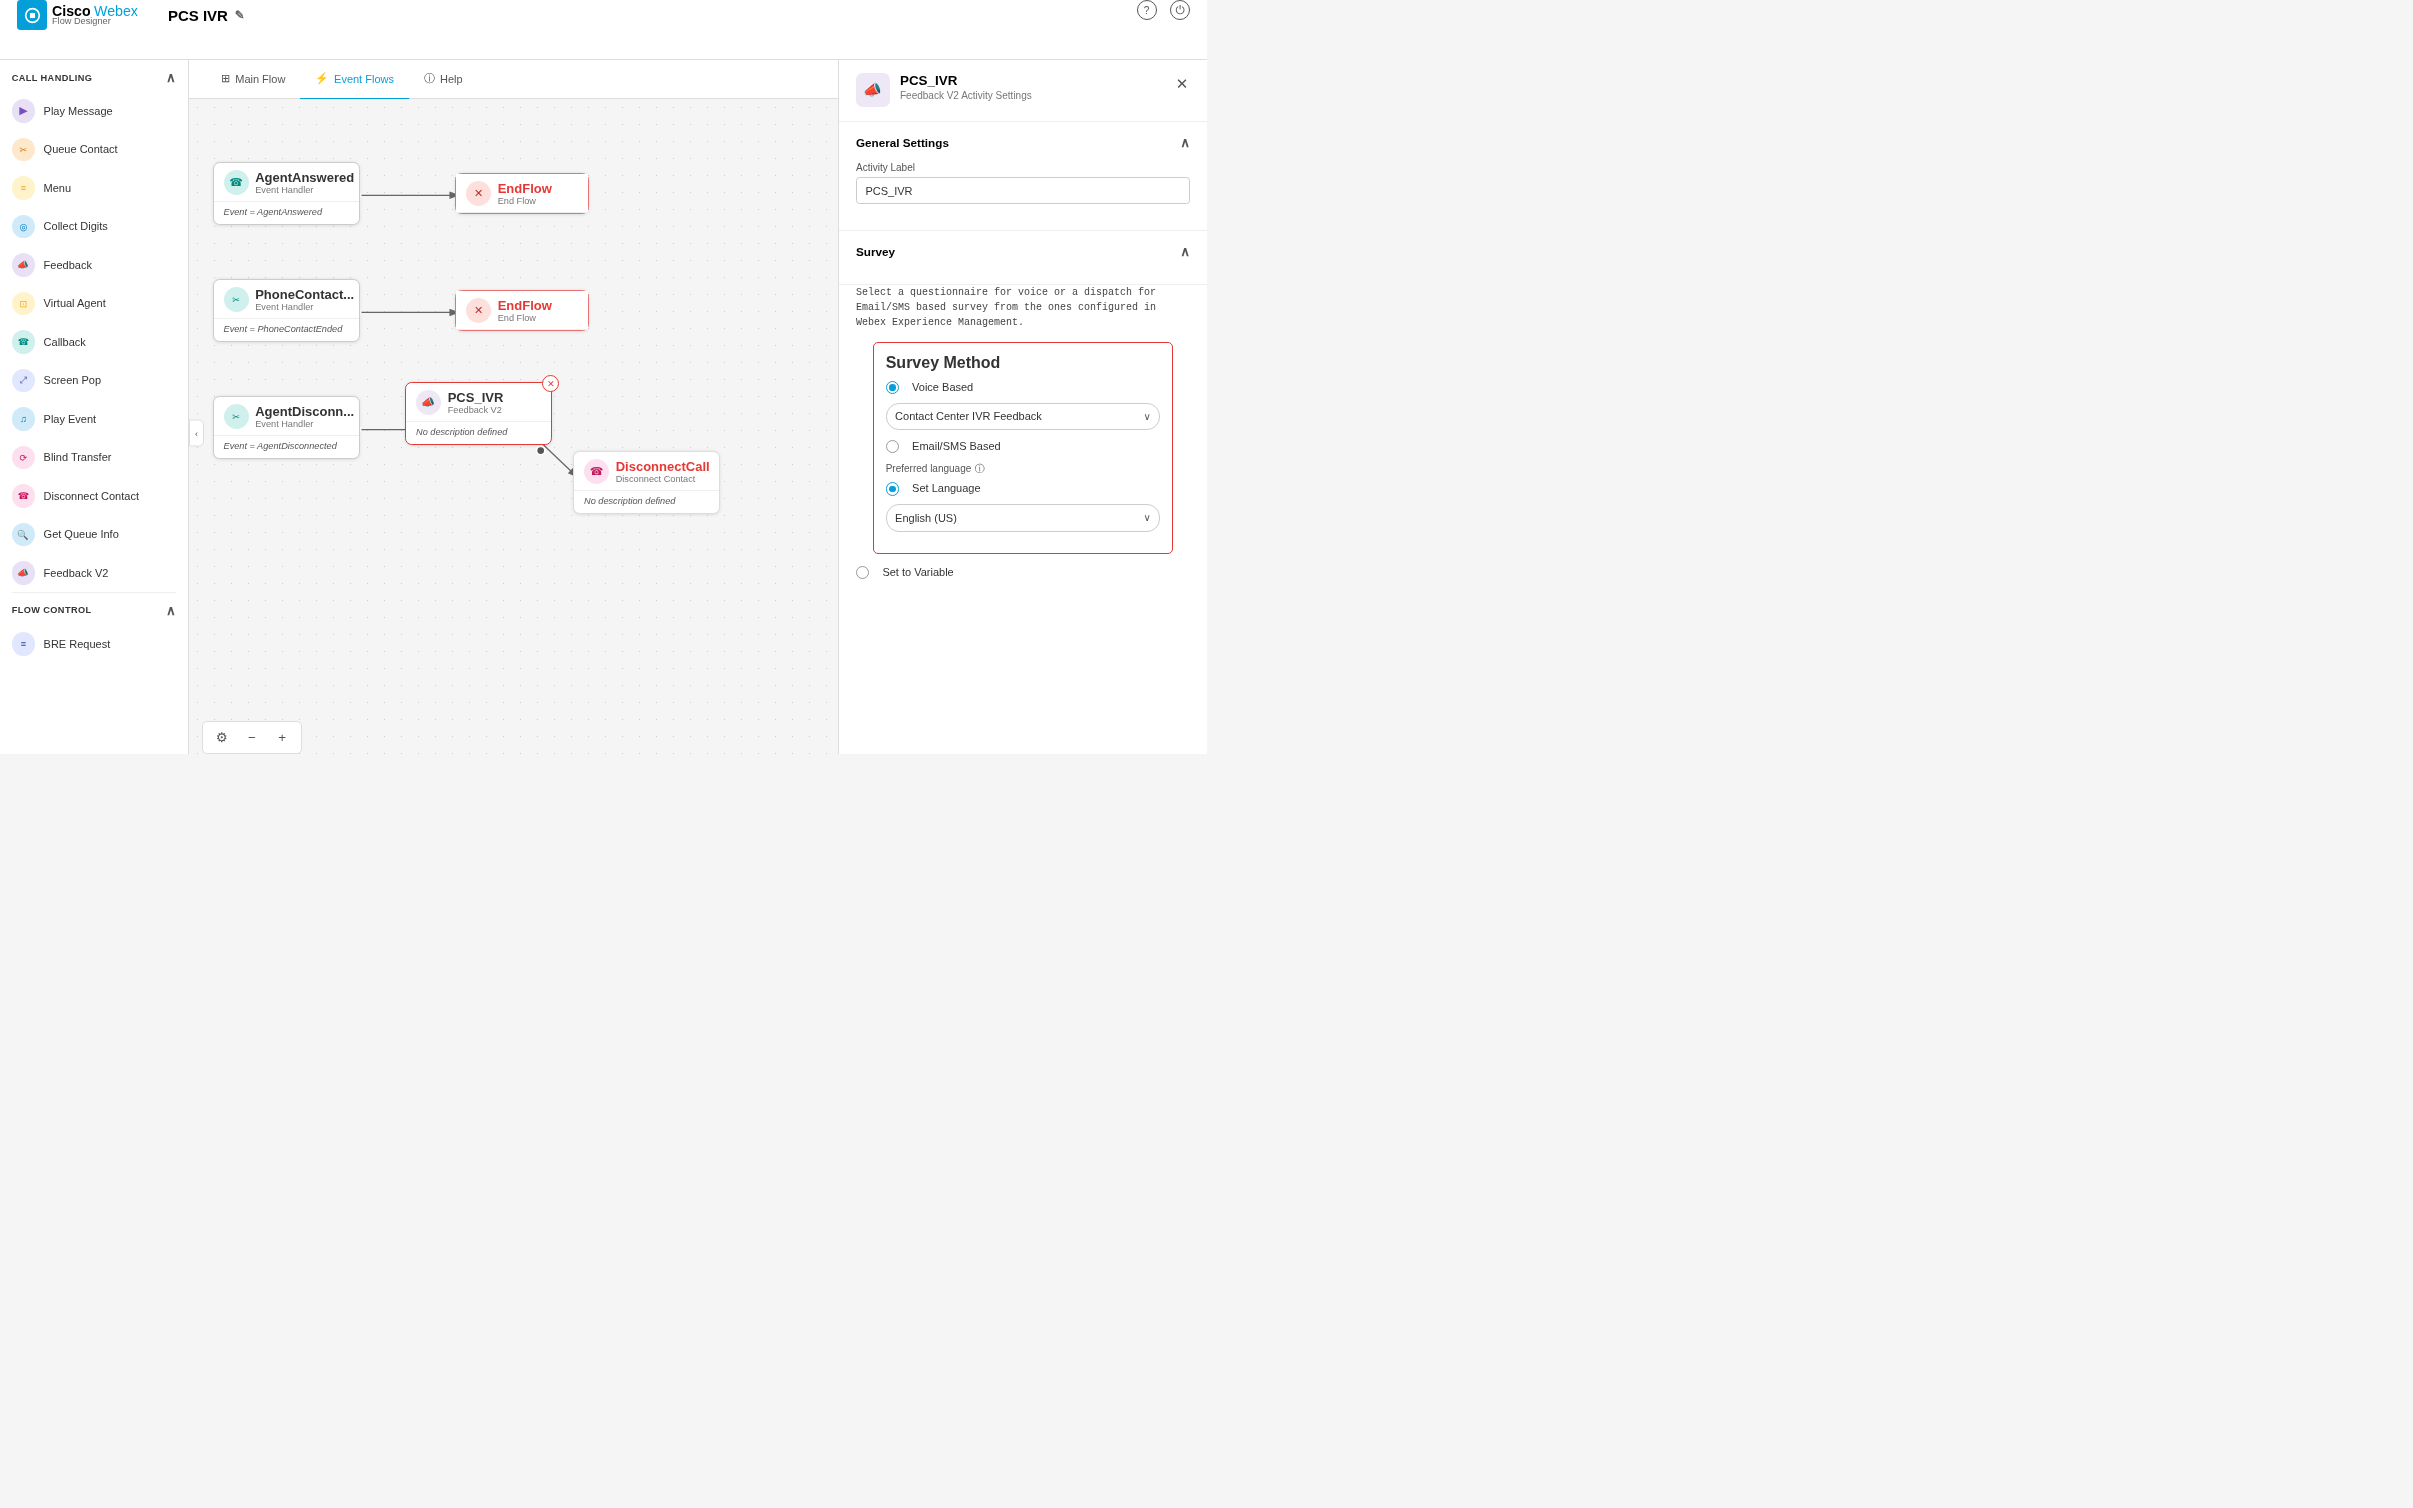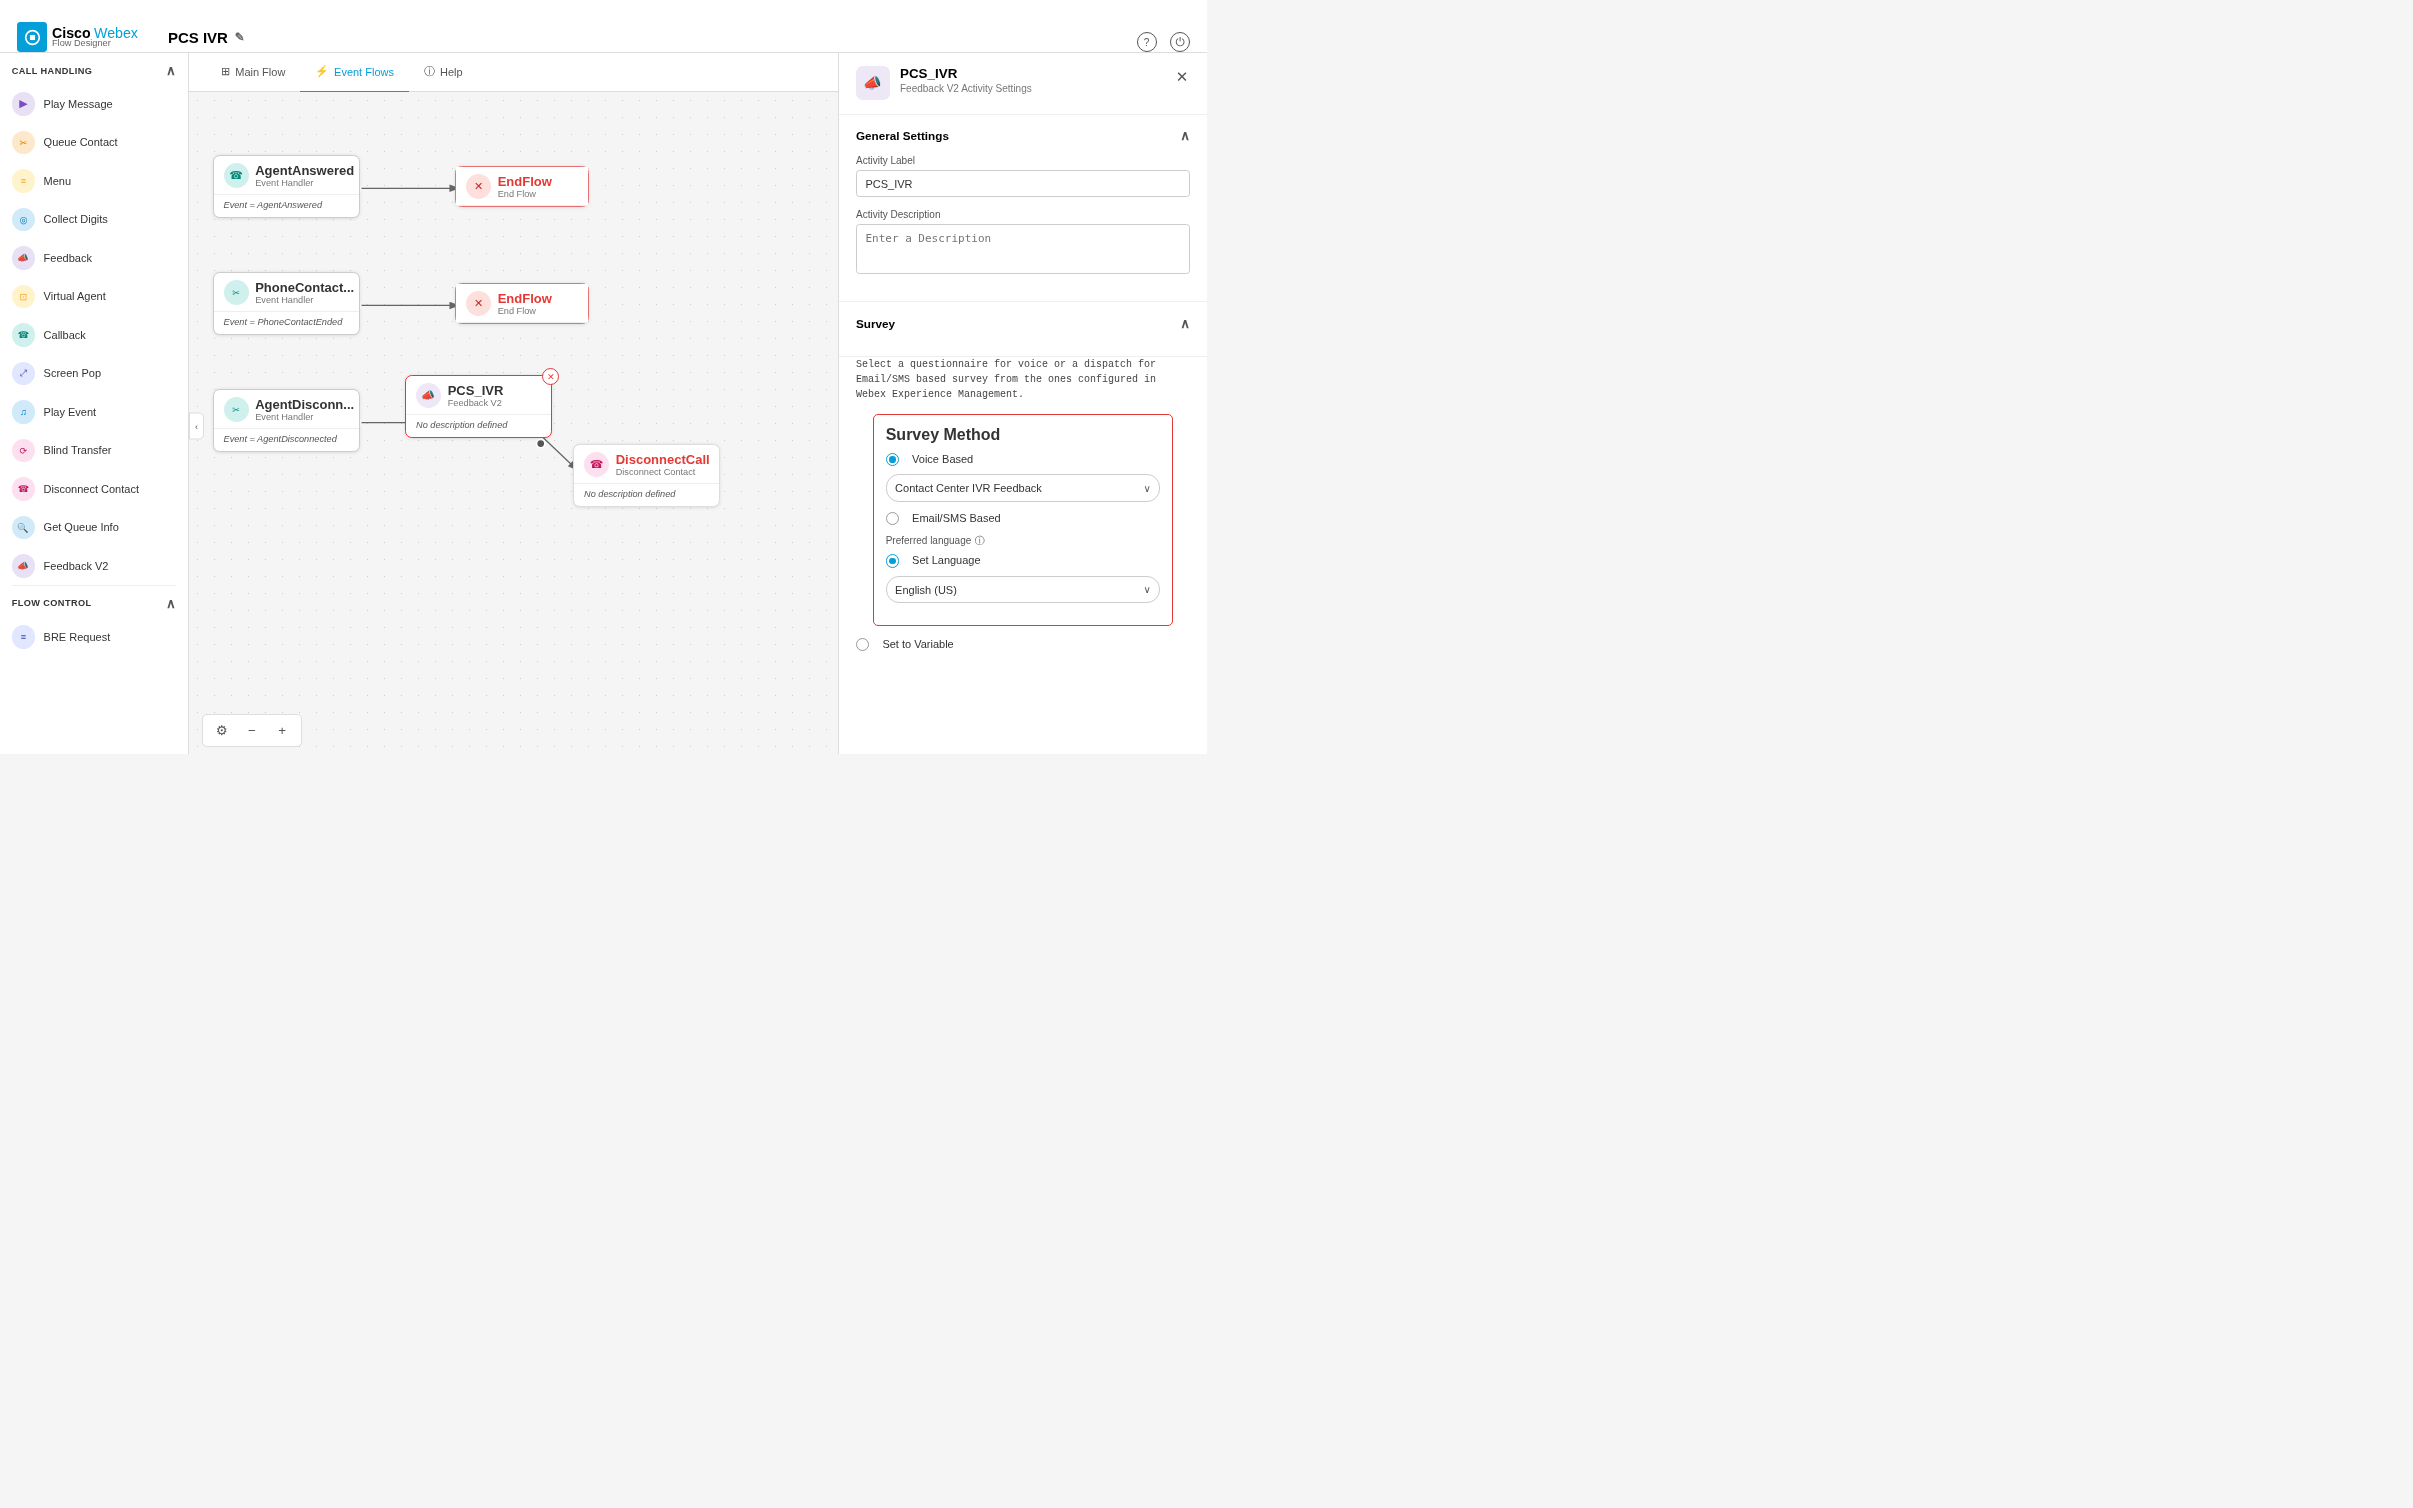--- a/index.html
+++ b/index.html
@@ -1,21 +1,21 @@
 <!DOCTYPE html>
 <html style="font-size:13.4px"><head>
   <meta charset="utf-8">
   <style>
     * { box-sizing: border-box; margin: 0; padding: 0; }
     body { font-family: 'Segoe UI', Arial, sans-serif; font-size: 11px; background: #f5f5f5; overflow: hidden; width: 1207px; height: 754px; }
 
     
     .header {
-      display: flex; align-items: flex-end; justify-content: space-between;
-      background: #fff; border-bottom: 0.8px solid #ddd; height: 53px; padding: 0 17px;
+      display: flex; align-items: flex-start; justify-content: space-between;
+      background: #fff; border-bottom: 0.8px solid #ddd; height: 60px; padding: 0 17px;
     }
     .header-left { display: flex; align-items: center; gap: 10px; }
     .logo { display: flex; align-items: center; gap: 5px; }
     .logo-subtitle { font-size: 9.2px; color: #666; display: block; margin-top: -3.4px; }
     .logo-text { line-height: 1.2; }
     .flow-title { font-size: 15px; font-weight: 600; color: #000; margin-left: 20px; display: flex; align-items: center; gap: 6.7px; }
     .edit-icon { color: #666; cursor: pointer; font-size: 11.7px; }
     .header-right { display: flex; gap: 13.4px; color: #555; }
     .header-icon { width: 20px; height: 20px; display: flex; align-items: center; justify-content: center; cursor: pointer; border-radius: 50%; border: 1.3px solid #555; font-size: 10px; }
 
@@ -441,24 +441,20 @@
     </div>
 
     <div class="panel-section">
       <div class="panel-section-header">
         <span>General Settings</span>
         <span class="panel-section-toggle">∧</span>
       </div>
       <div class="form-group">
         <div class="form-label">Activity Label</div>
         <input type="text" class="form-input" value="PCS_IVR" style="">
-      </div>
-      <div class="form-group">
-        <div class="form-label">Activity Description</div>
-        <textarea class="form-textarea" placeholder="Enter a Description" style=""></textarea>
       </div>
     </div>
 
     <div class="panel-section">
       <div class="panel-section-header">
         <span>Survey</span>
         <span class="panel-section-toggle">∧</span>
       </div>
     </div>
 

